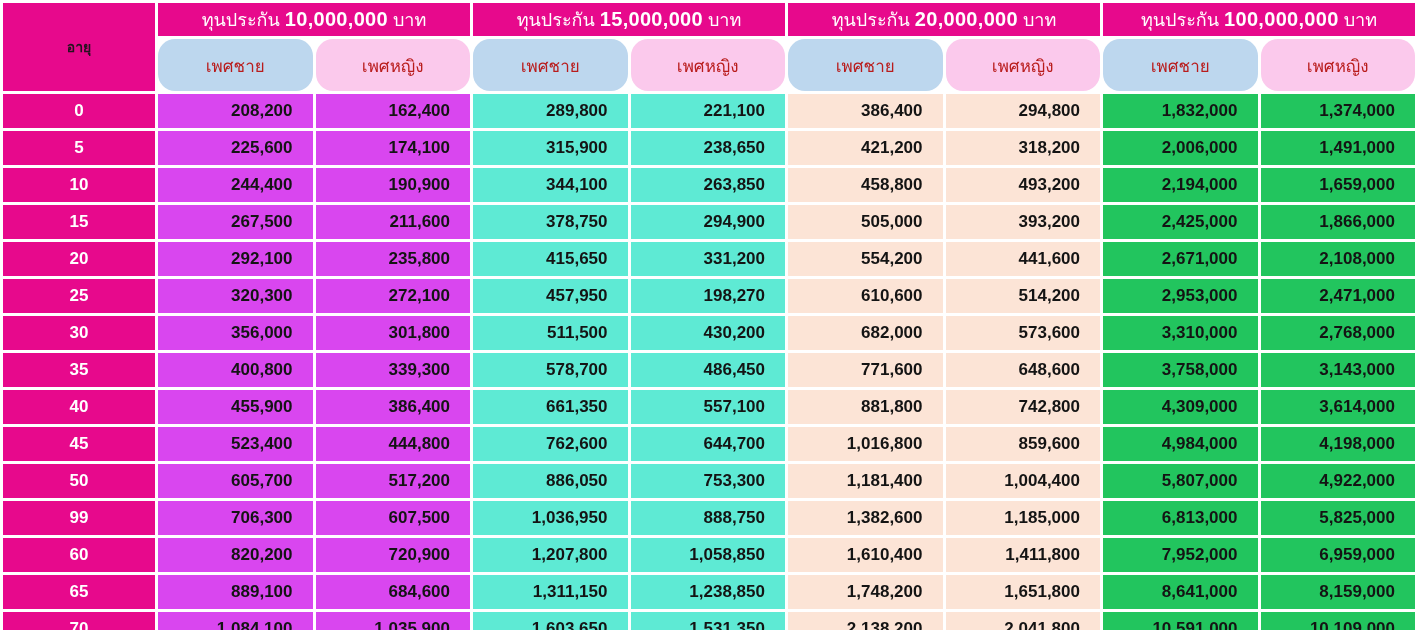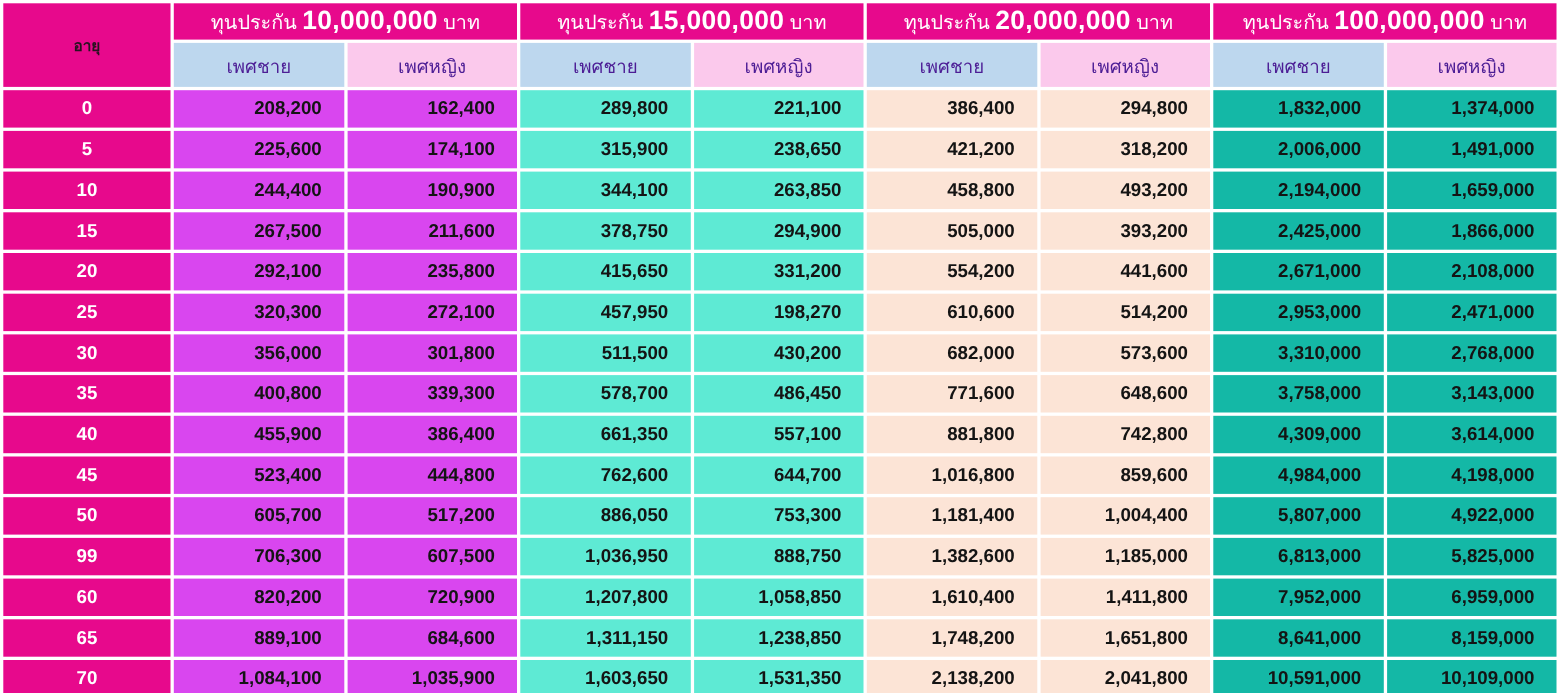--- a/index.html
+++ b/index.html
@@ -41,31 +41,32 @@
   th.group-h {
     background: #E7098C;
     color: #ffffff;
     font-size: 18px;
     font-weight: 400;
     text-align: center;
     vertical-align: middle;
     height: 33px;
   }
   th.group-h b {
-    font-size: 24px;
+    font-size: 20px;
     font-weight: 700;
     letter-spacing: 0.3px;
   }
   th.sub {
     font-size: 17px;
     font-weight: 400;
-    color: #4c1d95;
+    color: #b91c1c;
     text-align: center;
     vertical-align: middle;
-    height: 40px;
+    height: 52px;
+    border-radius: 17px;
   }
   .sub-m { background: #BDD7EE; }
   .sub-f { background: #FBC9EC; }
   
   td.age {
     background: #E7098C;
     color: #ffffff;
     font-size: 17px;
     font-weight: 700;
     text-align: center;
@@ -77,21 +78,21 @@
     font-weight: 700;
     color: #141414;
     text-align: right;
     padding-right: 20px;
     vertical-align: middle;
     height: 34px;
   }
   .g1 { background: #d946ef; }
   .g2 { background: #5eead4; }
   .g3 { background: #FCE4D6; }
-  .g4 { background: #14b8a6; }
+  .g4 { background: #22c55e; }
 </style>
 </head>
 <body>
 
 <div class="page">
   <table class="premium">
     <colgroup>
       <col class="age-col">
       <col>
         <col>

